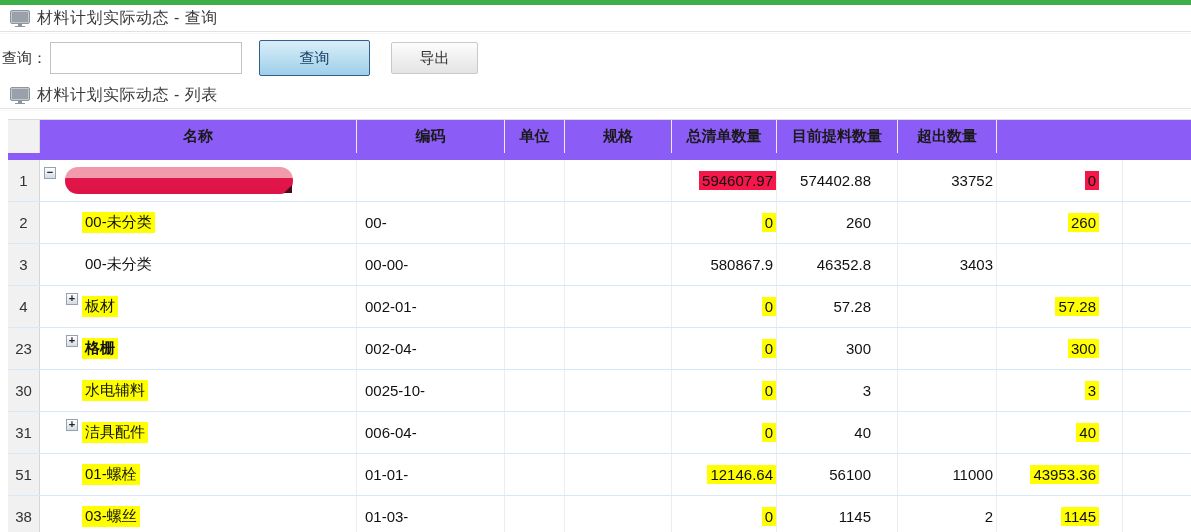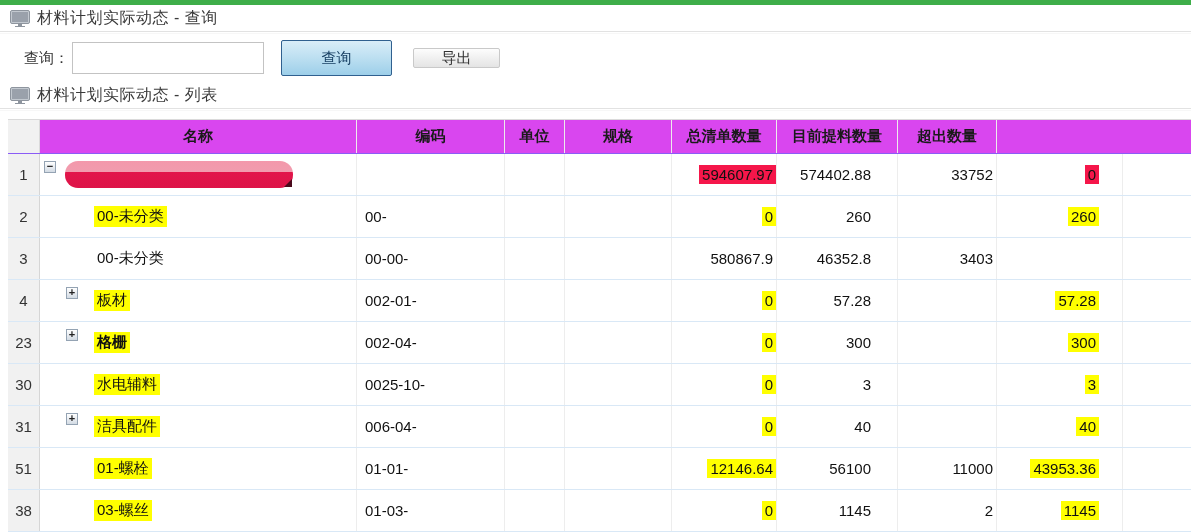--- a/index.html
+++ b/index.html
@@ -5,53 +5,53 @@
   html,body{margin:0;padding:0;}
   body{
     width:1191px;height:532px;overflow:hidden;background:#fff;
     font-family:"Liberation Sans","DejaVu Sans",sans-serif;color:#222;
     position:relative;
   }
   .topbar{height:5px;background:#3eae49;}
   .panel-title{height:26px;display:flex;align-items:center;padding-left:10px;gap:7px;}
   .panel-title .title-text{font-size:16px;color:#3a3a3a;letter-spacing:.5px;}
   .sep{height:1px;border-top:1px solid #e2e2e2;border-bottom:1px solid #f7f7f7;}
-  .query-row{height:48px;display:flex;align-items:center;padding-left:24px;}
+  .query-row{height:48px;display:flex;align-items:center;padding-left:2px;}
   .query-label{font-size:15px;color:#333;}
   .query-input{width:182px;height:30px;border:1px solid #c3c3c3;margin-left:3px;font-size:14px;padding:0 4px;outline:none;box-sizing:content-box;}
   .btn{font-size:15px;border-radius:2px;cursor:pointer;display:flex;align-items:center;justify-content:center;box-sizing:border-box;}
   .btn-primary{
     margin-left:17px;width:111px;height:36px;
     background:linear-gradient(180deg,#d9edf8 0%,#bcdff1 50%,#9dcfe9 100%);
     border:1px solid #30608f;color:#173f63;
   }
   .btn-secondary{
-    margin-left:21px;width:87px;height:20px;
+    margin-left:21px;width:87px;height:32px;
     background:linear-gradient(180deg,#fdfdfd 0%,#f0f0f0 50%,#e4e4e4 100%);
     border:1px solid #c9c9c9;color:#333;
   }
   
   .grid{margin:8px 0 0 8px;width:1183px;border-top:1px solid #dadada;}
-  .thead{display:flex;height:33px;border-bottom:1px solid #8b5cf6;background:#d946ef;}
+  .thead{display:flex;height:33px;border-bottom:7px solid #8b5cf6;background:#8b5cf6;}
   .th{display:flex;align-items:center;justify-content:center;font-weight:bold;font-size:15px;color:#1a1a1a;box-sizing:border-box;border-right:1px solid #ececec;}
   .th.c-num{background:#f1f1f1;border-right:1px solid #dadada;}
   .tr{display:flex;height:41px;border-bottom:1px solid #d9e8f6;}
   .td{display:flex;align-items:center;font-size:15px;color:#111;box-sizing:border-box;border-right:1px solid #ededed;}
   .c-num{width:32px;}
   .c-name{width:317px;}
   .c-code{width:148px;}
   .c-unit{width:60px;}
   .c-spec{width:107px;}
   .c-total{width:105px;}
   .c-current{width:121px;}
   .c-inbound{width:99px;}
   .c-excess{width:126px;}
   .c-extra{flex:1;border-right:none;}
   .td-num{justify-content:center;background:#f1f1f1;color:#333;border-right:1px solid #d6d6d6;}
-  .td-name{position:relative;padding-left:54px;}
+  .td-name{position:relative;padding-left:42px;}
   .td-name.lvl0{padding-left:25px;}
   .td-code{padding-left:8px;}
   .td-right{justify-content:flex-end;}
   .pad-r-sm{}
   .pad-r-lg{padding-right:23px;}
   .hl{padding:1px 3px;}
   .tree{
     position:absolute;top:7px;width:12px;height:12px;box-sizing:border-box;
     border:1px solid #94a3b3;background:linear-gradient(180deg,#ffffff,#d3dbe4);
     color:#222;font-size:11px;line-height:9px;text-align:center;font-weight:bold;cursor:pointer;

